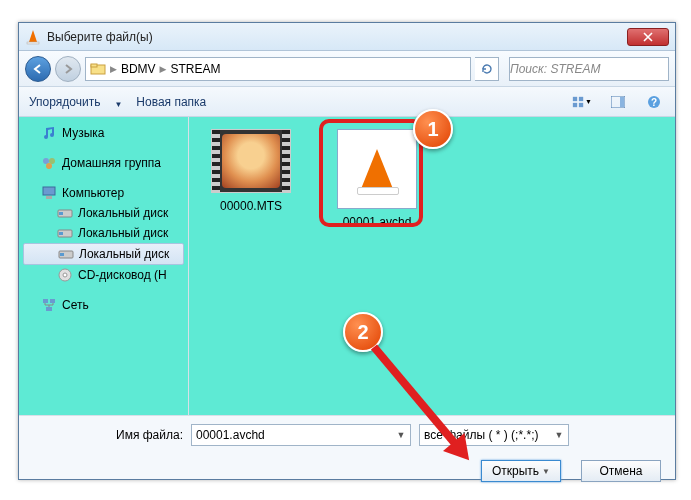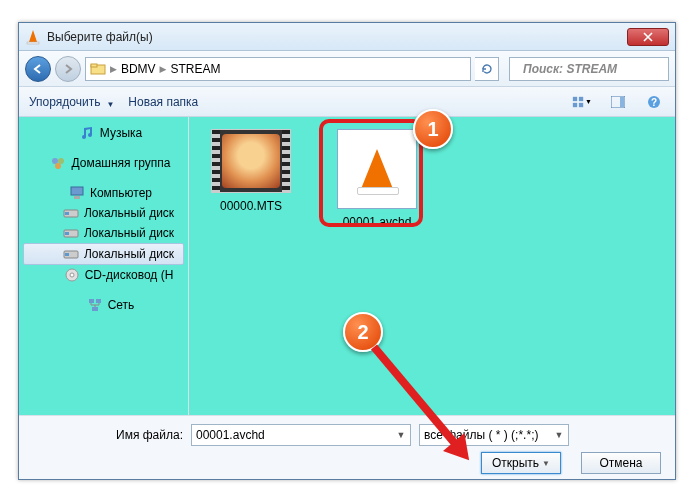--- a/index.html
+++ b/index.html
@@ -31,36 +31,36 @@
   .navbtn.fwd { background: linear-gradient(#e0e8f0, #c0d0e0); color: #888; border-color: #a0b0c0; }
   .addressbar {
     flex: 1; height: 24px; border: 1px solid #a0b4c8; background: #fff;
     display: flex; align-items: center; padding: 0 4px; font-size: 12px; gap: 4px;
   }
   .crumb-sep { color: #888; font-size: 9px; }
   .smallicon { width: 16px; height: 16px; }
   .refreshbox { width: 24px; height: 24px; border: 1px solid #a0b4c8; border-left: none; background: #fff; display: flex; align-items: center; justify-content: center; }
   .searchbox {
     width: 160px; height: 24px; border: 1px solid #a0b4c8; background: #fff;
-    display: flex; align-items: center; padding: 0 13px; font-size: 12px; color: #888; font-style: italic; margin-left: 6px; font-weight: bold;
+    display: flex; align-items: center; padding: 0 0; font-size: 12px; color: #888; font-style: italic; margin-left: 6px;
   }
   .toolbar {
     height: 30px; background: linear-gradient(#f5f9fd, #e4eef8);
     display: flex; align-items: center; padding: 0 10px; gap: 14px; border-bottom: 1px solid #c8d6e4;
     font-size: 12px;
   }
-  .toolbar .tbtn { color: #1a3a6a; cursor: pointer; display: flex; align-items: flex-end; gap: 6px; }
+  .toolbar .tbtn { color: #1a3a6a; cursor: pointer; display: flex; align-items: flex-end; gap: 14px; }
   .toolbar .spacer { flex: 1; }
   .toolbar .iconbtn { width: 22px; height: 20px; border: 1px solid transparent; display: flex; align-items: center; justify-content: center; }
   .content { display: flex; height: 298px; }
   .sidebar {
     width: 170px; border-right: 1px solid #d8e0e8; padding: 6px 4px; font-size: 12px;
     overflow: hidden;
   }
-  .tree-item { display: flex; align-items: center; gap: 5px; padding: 2px 4px 2px 18px; white-space: nowrap; overflow: hidden; cursor: pointer; justify-content: center; }
+  .tree-item { display: flex; align-items: center; gap: 5px; padding: 2px 4px 2px 18px; white-space: nowrap; overflow: hidden; cursor: pointer; }
   .tree-item.sub { padding-left: 34px; }
   .tree-item.sel { background: linear-gradient(#e8f0fa, #d4e4f4); border: 1px solid #a8c4e0; border-radius: 2px; }
   .tree-gap { height: 10px; }
   .ticon { width: 16px; height: 16px; flex-shrink: 0; }
   .filearea { flex: 1; padding: 12px; display: flex; gap: 26px; align-items: flex-start; position: relative; }
   .fileitem { width: 100px; text-align: center; font-size: 12px; }
   .thumb {
     width: 80px; height: 64px; margin: 0 auto 6px; border: 1px solid #ccc; background: #333;
     position: relative; overflow: hidden;
   }
@@ -80,21 +80,21 @@
     position: absolute; width: 40px; height: 40px; border-radius: 50%;
     background: radial-gradient(circle at 35% 30%, #ff9050, #e04000);
     border: 2px solid #fff; color: #fff; font-size: 20px; font-weight: bold;
     display: flex; align-items: center; justify-content: center;
     box-shadow: 0 2px 4px rgba(0,0,0,0.4);
   }
   .footer {
     height: 64px; border-top: 1px solid #d8e0e8; background: #f4f8fc;
     padding: 8px 14px; font-size: 12px;
   }
-  .footer-row { display: flex; align-items: center; gap: 8px; margin-bottom: 6px; }
+  .footer-row { display: flex; align-items: center; gap: 8px; margin-bottom: 14px; }
   .footer-row label { width: 150px; text-align: right; }
   .combo {
     height: 22px; border: 1px solid #a0b4c8; background: #fff; display: flex; align-items: center;
     padding: 0 4px; font-size: 12px; position: relative;
   }
   .combo .dd { position: absolute; right: 2px; width: 14px; text-align: center; color: #555; font-size: 9px; }
   .fname { width: 220px; }
   .ftype { width: 150px; }
   .btnrow { display: flex; justify-content: flex-end; gap: 20px; }
   .btn {

